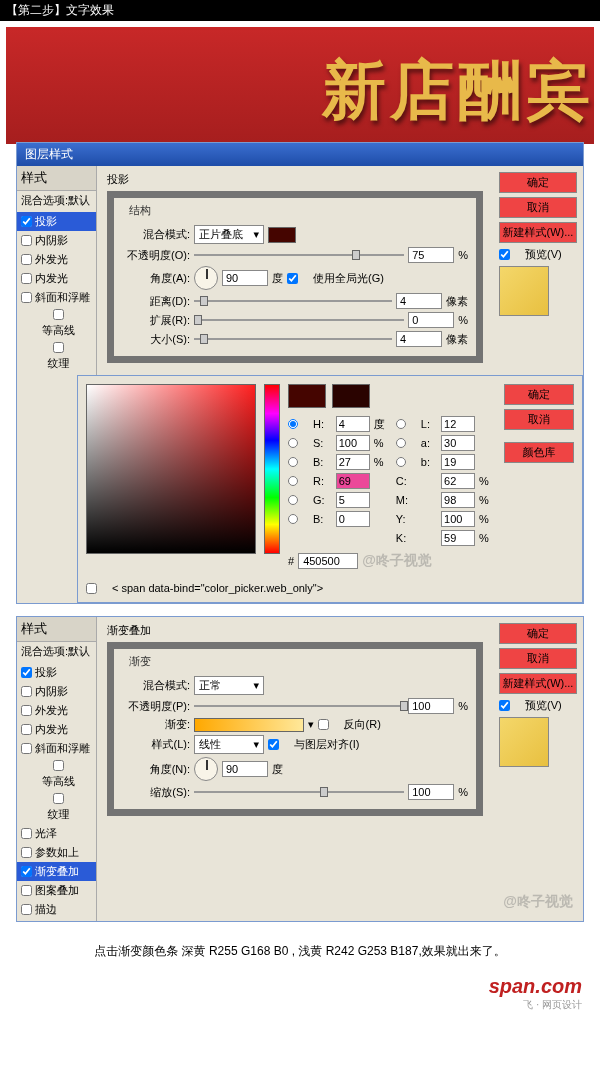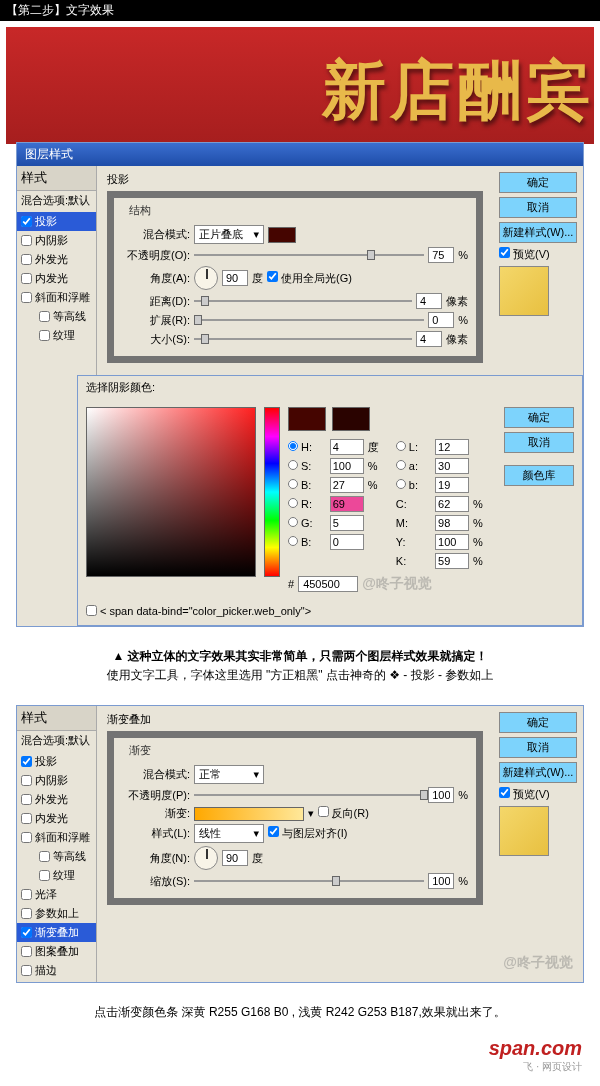--- a/index.html
+++ b/index.html
@@ -8,39 +8,39 @@
 .hero { background: linear-gradient(180deg, #c82828, #a61e1e); text-align: right; padding: 20px 0 10px; }
 .hero-text { font-size: 64px; font-weight: bold; color: #e8b94a; text-shadow: 2px 4px 4px rgba(0,0,0,.5); font-family: "SimHei", sans-serif; letter-spacing: 4px; }
 .window { border: 1px solid #7b9bd0; background: #e8e4d8; margin: 12px 10px; position: relative; }
 .titlebar { background: linear-gradient(180deg, #3b6fd0, #1e4ca8); color: #fff; padding: 3px 8px; font-size: 12px; }
 .panel-row { display: flex; }
 .styles-col { width: 80px; background: #e8e4d8; border-right: 1px solid #aaa; }
 .styles-hdr { background: #d8d4c8; padding: 3px 4px; font-size: 13px; border-bottom: 1px solid #aaa; }
 .styles-list { padding: 2px 0; }
 .style-item { padding: 2px 4px; font-size: 11px; display: flex; align-items: center; gap: 3px; cursor: pointer; }
 .style-item.sel { background: #2a5bd7; color: #fff; }
-.style-item.indent { padding-left: 22px; }
+.style-item.indent { padding-left: 8px; flex-direction: column; }
 .style-item input { width: 11px; height: 11px; }
 .main-col { flex: 1; padding: 6px 10px; background: #e8e4d8; }
 .btns-col { width: 90px; padding: 6px; background: #e8e4d8; }
-.btn { display: block; width: 100%; background: #7dd3fc; border: 1px solid #888; padding: 2px 0; font-size: 11px; margin-bottom: 4px; cursor: pointer; text-align: center; }
+.btn { display: block; width: 100%; background: #ef4444; border: 1px solid #888; padding: 2px 0; font-size: 11px; margin-bottom: 4px; cursor: pointer; text-align: center; }
 .fieldset { border: 7px solid #737373; padding: 6px 8px; margin-bottom: 6px; }
 .fieldset-title { font-size: 11px; color: #333; margin: -12px 0 4px 4px; background: #e8e4d8; display: inline-block; padding: 0 3px; }
 .frow { display: flex; align-items: center; gap: 4px; font-size: 11px; margin: 3px 0; }
 .lbl { width: 68px; text-align: right; }
 .select { background: #fff; border: 1px solid #888; padding: 1px 4px; width: 70px; display: flex; justify-content: space-between; align-items: center; cursor: pointer; }
 .slider { flex: 1; height: 12px; position: relative; }
 .slider::before { content: ''; position: absolute; top: 5px; left: 0; right: 0; height: 2px; background: #999; }
 .slider-thumb { position: absolute; top: 1px; width: 8px; height: 10px; background: #ccc; border: 1px solid #666; }
-.num-input { width: 26px; background: #fff; border: 1px solid #888; padding: 1px 3px; text-align: left; font-size: 11px; }
+.num-input { width: 46px; background: #fff; border: 1px solid #888; padding: 1px 3px; text-align: left; font-size: 11px; }
 .swatch { width: 28px; height: 16px; border: 1px solid #666; display: inline-block; }
 .preview-box { width: 50px; height: 50px; border: 1px solid #888; background: linear-gradient(135deg, #f4d76a, #e8c040); margin-top: 4px; }
 .angle-dial { width: 24px; height: 24px; border: 1px solid #888; border-radius: 50%; background: #f8f4e8; position: relative; }
 .angle-dial::after { content: ''; position: absolute; width: 2px; height: 10px; background: #333; top: 2px; left: 11px; }
-.chk { display: flex; gap: 3px; font-size: 11px; }
+.chk { display: flex; align-items: center; gap: 15px; font-size: 11px; }
 .chk input { width: 11px; height: 11px; }
 .watermark { position: absolute; color: rgba(120,120,120,.4); font-size: 14px; font-weight: bold; }
 
 
 .cp-body { display: flex; padding: 8px; gap: 8px; background: #e8e4d8; }
 .cp-main { width: 170px; height: 170px; border: 1px solid #666; background: linear-gradient(to top, #000, transparent), linear-gradient(to right, #fff, #ff2020); position: relative; }
 .cp-hue { width: 16px; height: 170px; border: 1px solid #666; background: linear-gradient(to bottom, #f00, #f0f 17%, #00f 33%, #0ff 50%, #0f0 67%, #ff0 83%, #f00); }
 .cp-right { flex: 1; }
 .cp-swatches { display: flex; gap: 6px; margin-bottom: 8px; }
 .cp-sw { width: 38px; height: 24px; border: 1px solid #666; }
@@ -170,21 +170,20 @@
         <button class="btn">新建样式(W)...</button>
         <label class="chk">
             <input type="checkbox" checked="" style="">
             <span>预览(V)</span>
           </label>
         <div class="preview-box"></div>
       </div>
     </div>
 
     <div class="window" style="margin:0 0 0 60px;">
-      <div class="cp-label-row">选择阴影颜色:</div>
       <div class="cp-body">
         <div class="cp-main"></div>
         <div class="cp-hue"></div>
         <div class="cp-right">
           <div class="cp-swatches">
             <div class="cp-sw" style="background:#450500;"></div>
             <div class="cp-sw" style="background:#2a0300;"></div>
           </div>
           <div class="cp-fields">
             <label class="chk"><input type="radio" class="rad" name="cm" checked="" style="">H:</label>
@@ -243,24 +242,20 @@
           <button class="btn">颜色库</button>
         </div>
       </div>
       <div style="padding:4px 8px 8px;">
         <label class="chk"><input type="checkbox" style="">&lt;
         span data-bind="color_picker.web_only"&gt;</label>
       </div>
     </div>
   </div>
 
-  <div class="caption">
-    <div class="caption-bold">▲ 这种立体的文字效果其实非常简单，只需两个图层样式效果就搞定！</div>
-    <div>使用文字工具，字体这里选用 "方正粗黑" 点击神奇的 ❖ - 投影 - 参数如上</div>
-  </div>
 
   <div class="window">
     <div class="panel-row">
       <div class="styles-col">
         <div class="styles-hdr">样式</div>
         <div class="style-item">混合选项:默认</div>
         <div class="styles-list" id="go-items">
             <div class="style-item">
               <input type="checkbox" checked="" style="">
               <span>投影</span>

